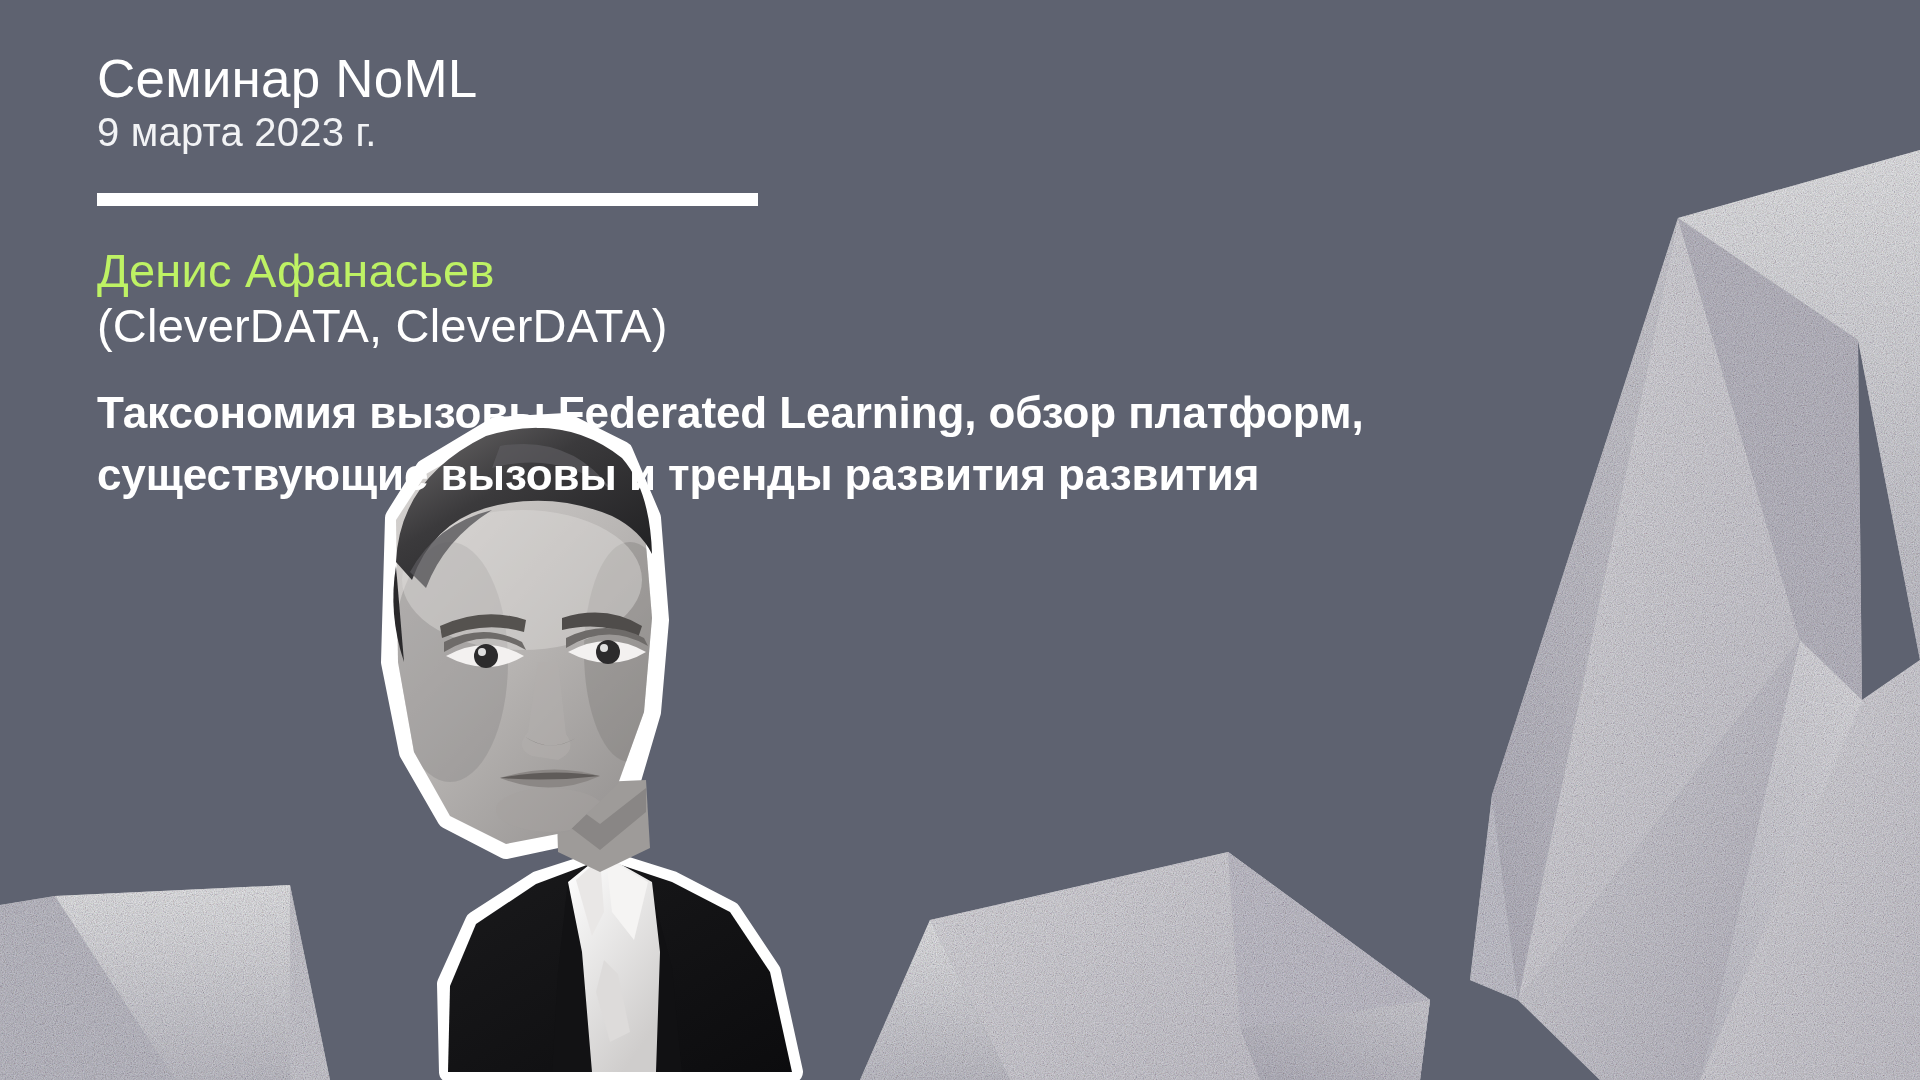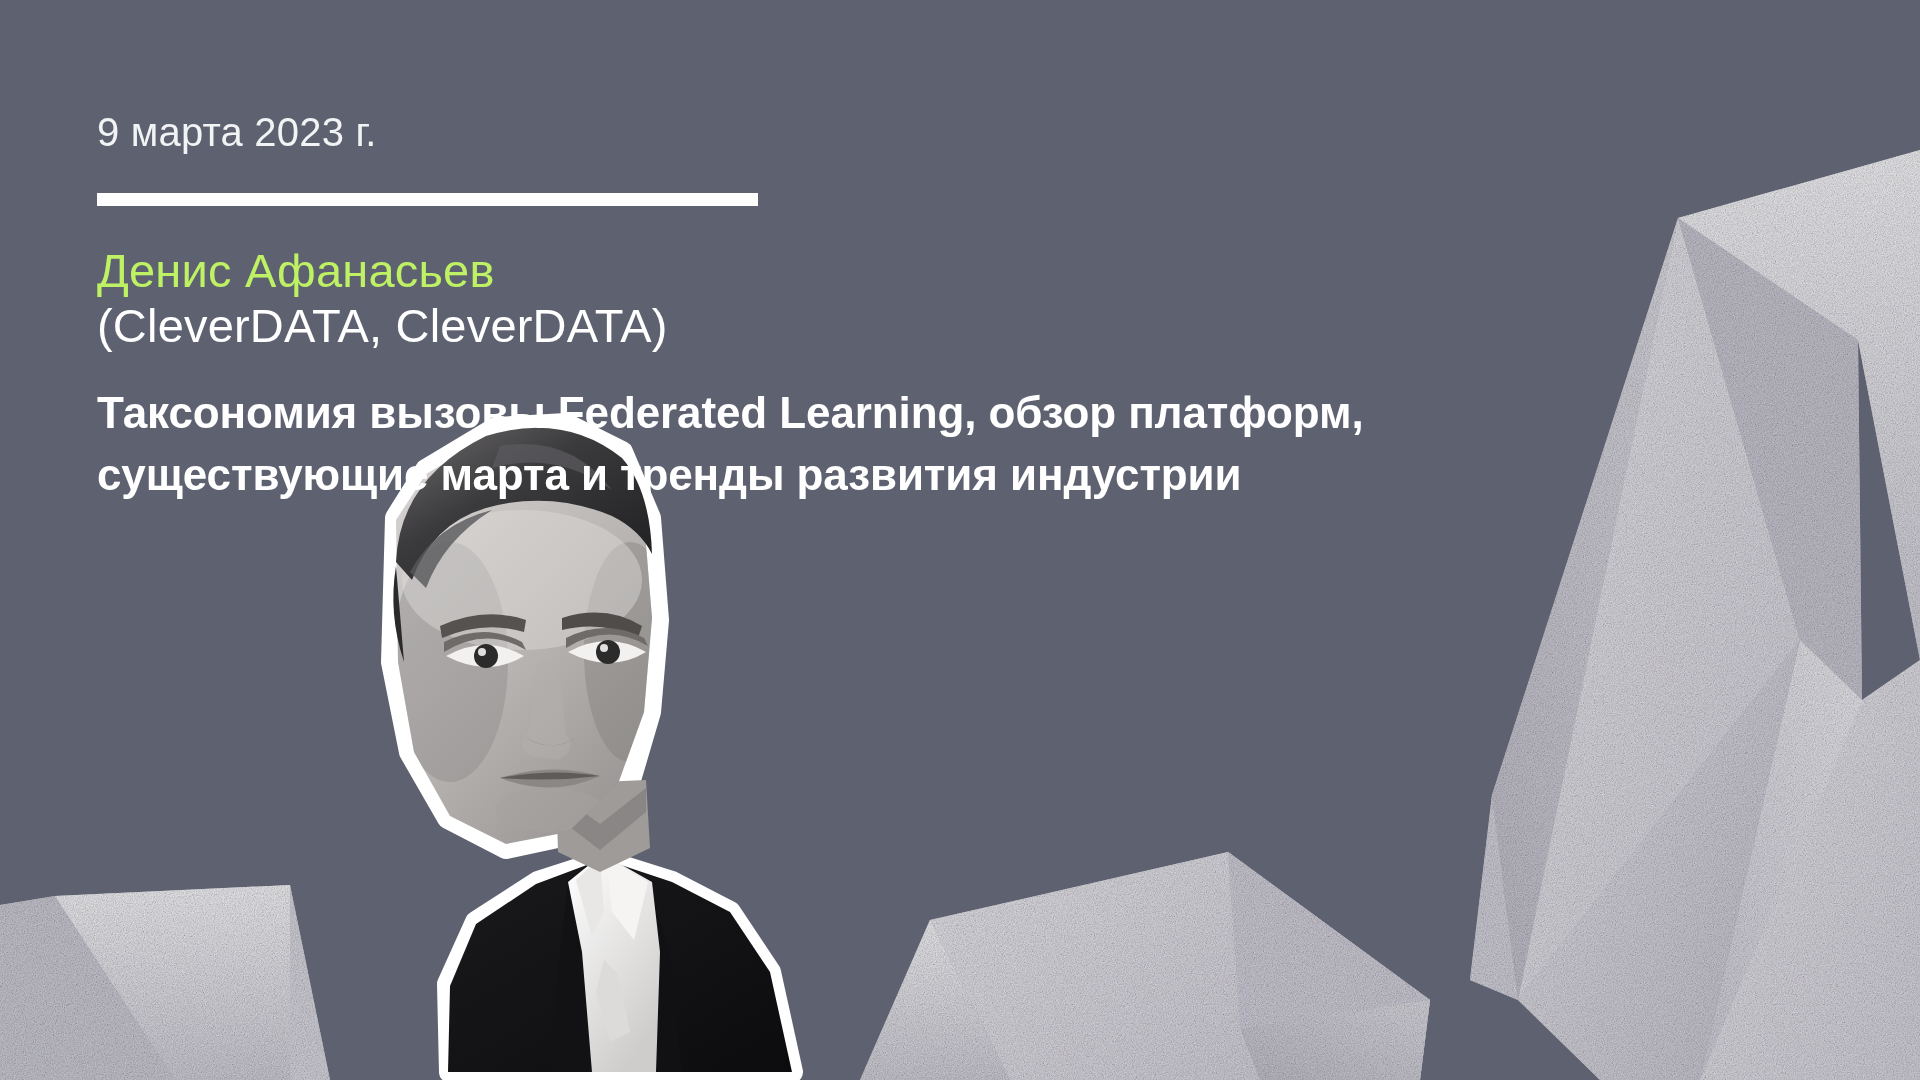--- a/index.html
+++ b/index.html
@@ -267,28 +267,29 @@
                  Q340,118 312,104 Q250,78 186,96 Q132,112 112,168 Z" fill="url(#hair)"></path>
         <path d="M110,160 q26,-48 82,-62 q-48,30 -66,78 Z" fill="#57565a" opacity="0.8"></path>
         <path d="M200,34 q70,-12 112,44 q-56,-40 -120,-22 Z" fill="#5d5b5f" opacity="0.7"></path>
         <path d="M96,154 l8,96 q-16,-48 -8,-96 Z" fill="#2a292b"></path>
       </g>
     </svg>
   </div>
 
   <div class="text-layer">
 
+    <div class="seminar-title">Семинар NoML</div>
 
     <div class="seminar-date">9 марта 2023 г.</div>
 
     <div class="rule"></div>
 
     <div class="speaker-name">Денис Афанасьев</div>
 
     <div class="speaker-org">(CleverDATA, CleverDATA)</div>
 
     <div class="talk-title">
       <span class="line">Таксономия вызовы Federated Learning, обзор платформ,</span>
-      <span class="line">существующие марта и тренды развития индустрии</span>
+      <span class="line">существующие вызовы и тренды развития развития</span>
     </div>
 
   </div>
 </div>
 
 </body></html>

